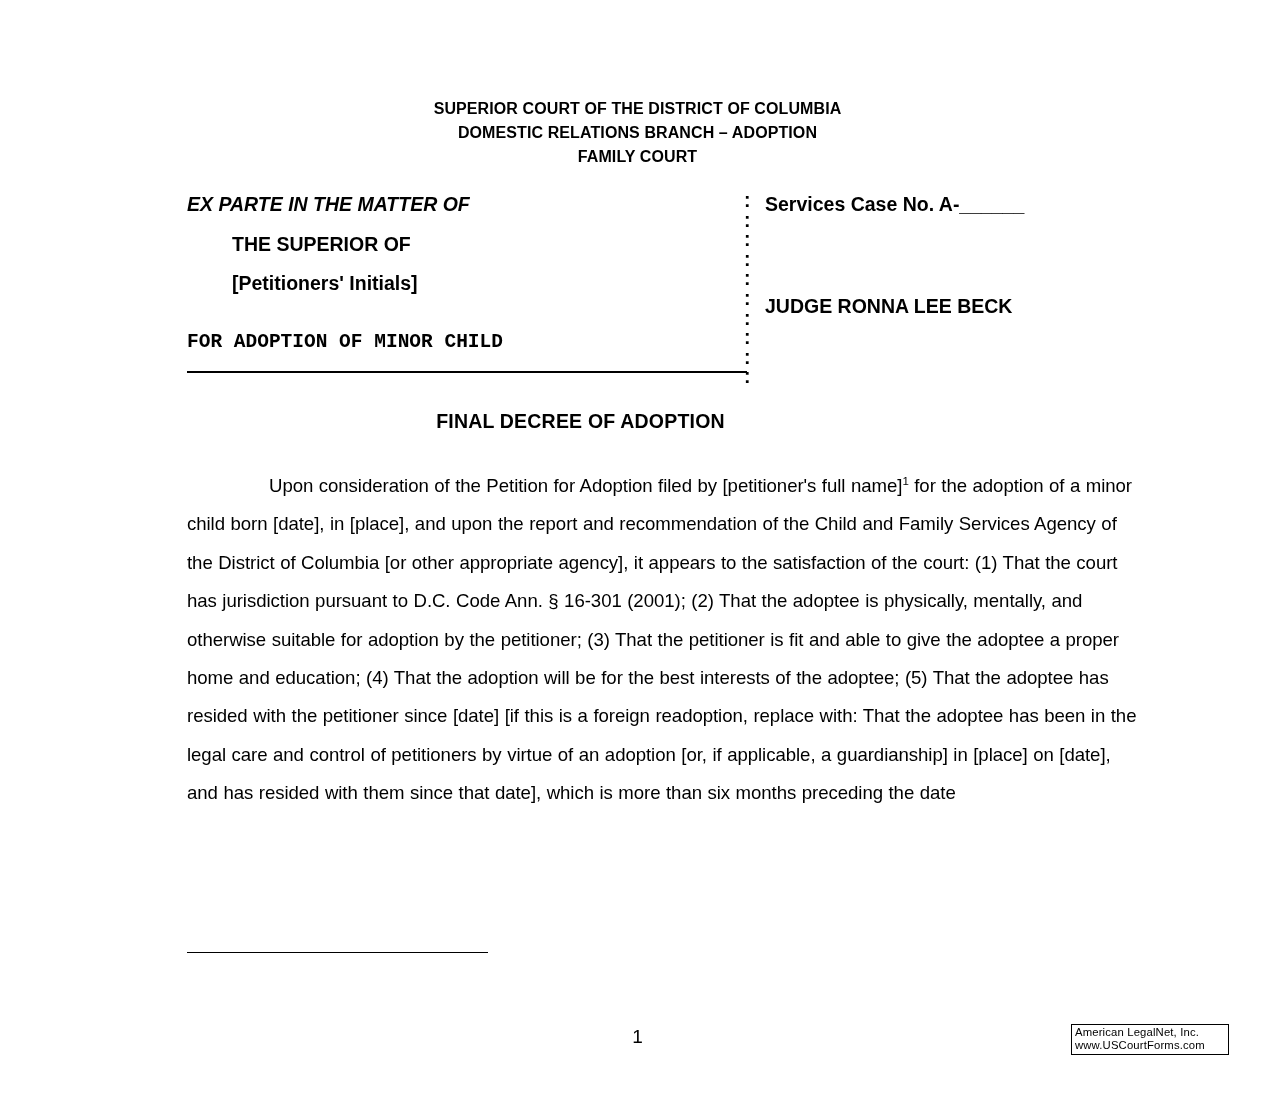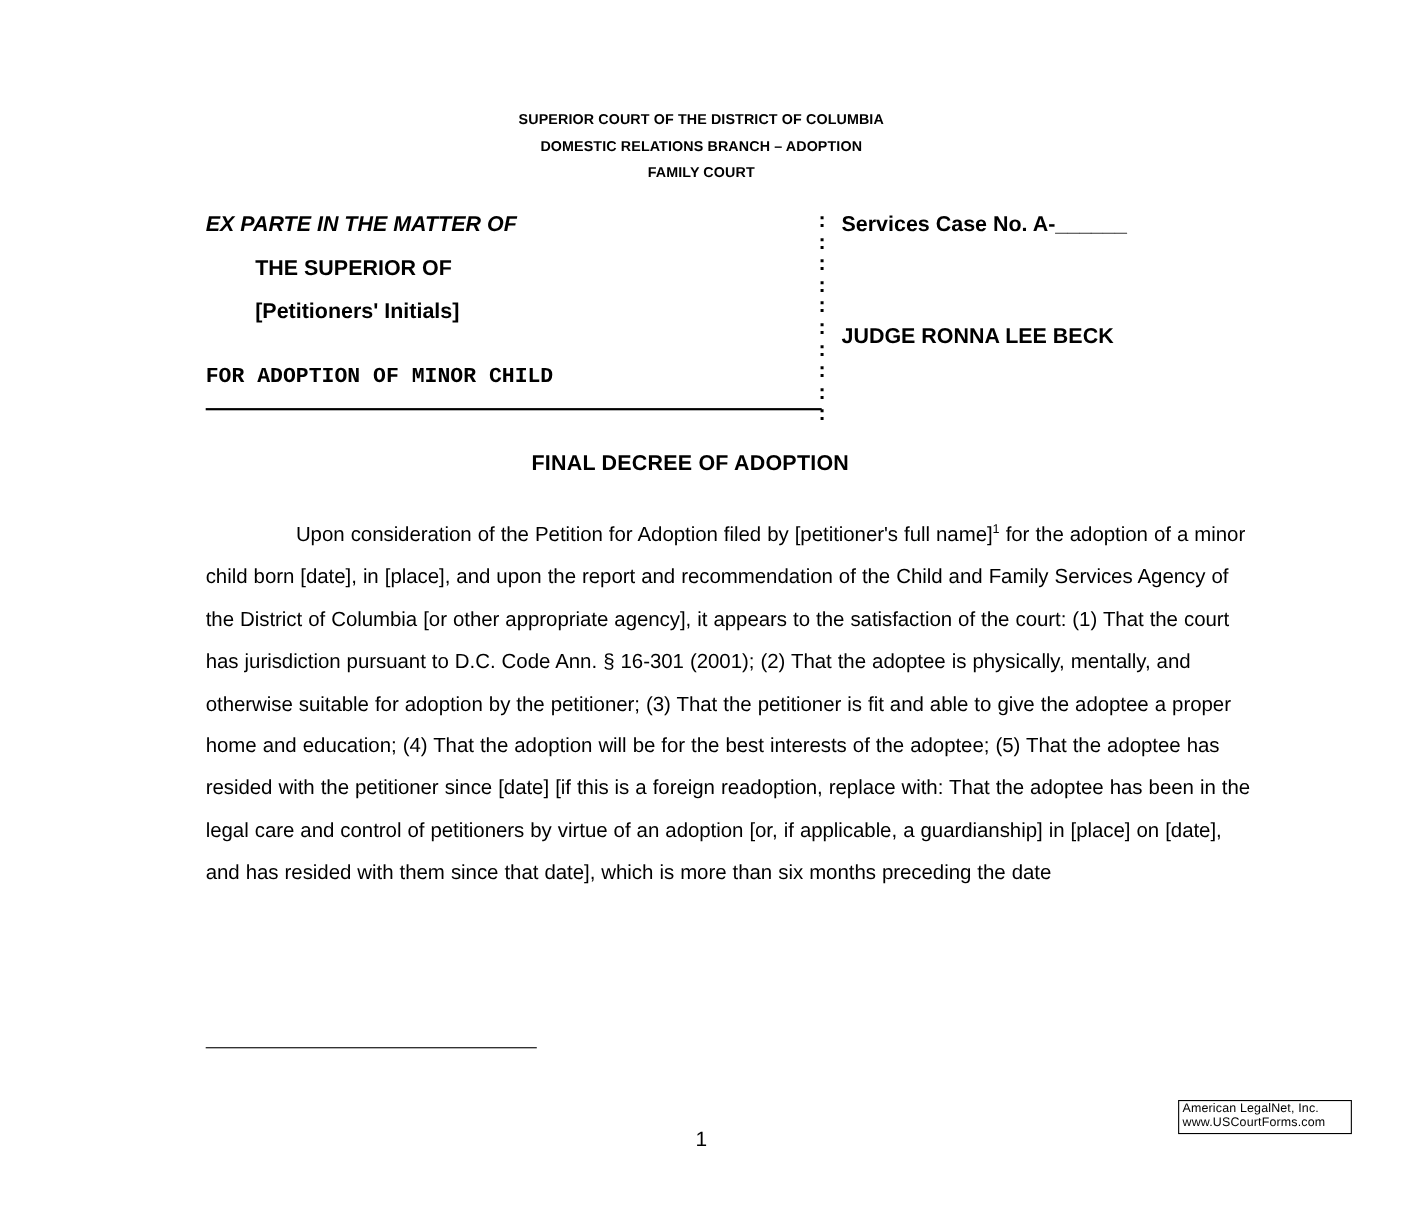--- a/index.html
+++ b/index.html
@@ -20,21 +20,21 @@
   }
 
   
   .court-header {
     position: absolute;
     left: 0;
     top: 97px;
     width: 1275px;
     text-align: center;
     font-weight: bold;
-    font-size: 13px;
+    font-size: 16px;
     line-height: 24px;
     letter-spacing: 0.1px;
   }
   .court-header div { white-space: nowrap; }
 
   
   .caption {
     position: absolute;
     left: 187px;
     top: 193px;
@@ -92,21 +92,20 @@
   
   .decree-title {
     position: absolute;
     left: 0;
     top: 410px;
     width: 1161px;
     text-align: center;
     font-weight: bold;
     font-size: 19.5px;
     letter-spacing: 0.2px;
-    padding-left: 47px;
   }
 
   
   .body-text {
     position: absolute;
     left: 187px;
     top: 467px;
     width: 950px;
     font-size: 18.6px;
     line-height: 38.4px;
@@ -154,21 +153,21 @@
     top: 1026px;
     width: 1275px;
     text-align: center;
     font-size: 19px;
   }
 
   
   .watermark {
     position: absolute;
     left: 1071px;
-    top: 1000px;
+    top: 1024px;
     width: 150px;
     border: 1px solid #000;
     background: #ffffff;
     padding: 1px 3px 2px 3px;
     font-size: 11.3px;
     line-height: 13.2px;
     letter-spacing: 0.15px;
     white-space: nowrap;
   }
 </style>

